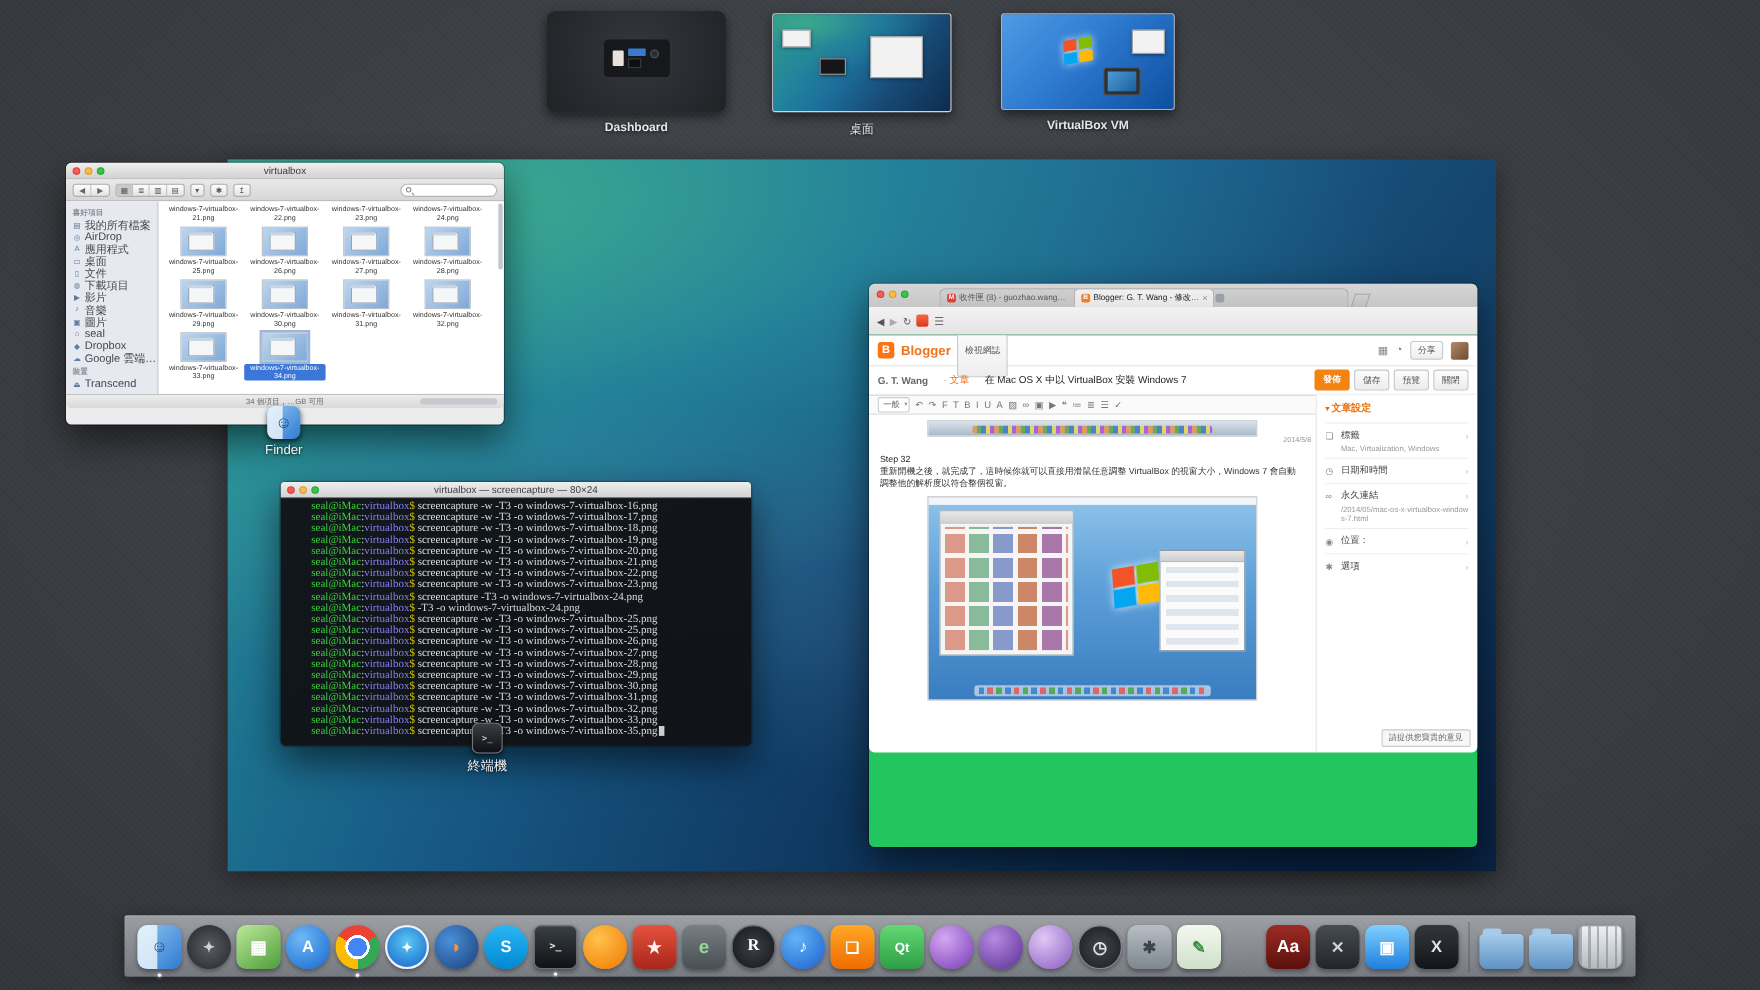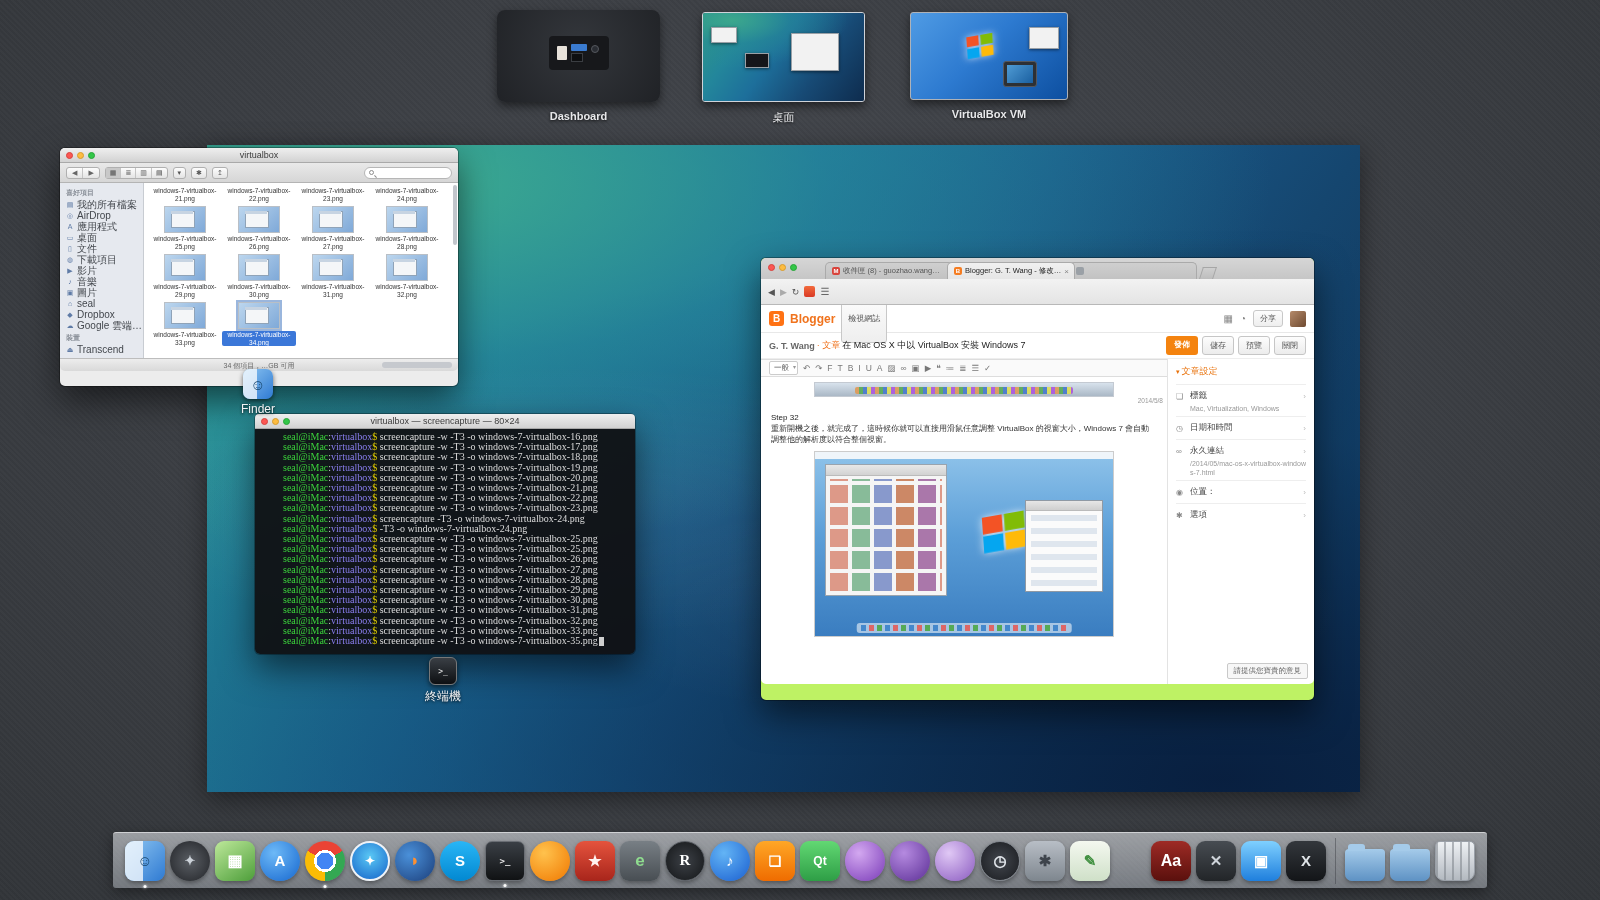--- a/index.html
+++ b/index.html
@@ -93,32 +93,32 @@
   .file-thumb::before { content:''; position:absolute; left:6px; top:4px; width:22px; height:15px; background:#f4f6f8; border:1px solid #8fa3b8; }
   .file-thumb::after { content:''; position:absolute; left:6px; top:4px; width:22px; height:3px; background:#c7d4e2; }
   .file-label { font-size:6.5px; line-height:7.5px; color:#333; word-break:break-all; padding:0 5px; }
   .file-item.sel .file-thumb { outline:2px solid #9ab6dd; }
   .file-item.sel .file-label { background:#3b77d8; color:#fff; border-radius:2px; }
   .f-vscroll { position:absolute; right:1px; top:2px; width:4px; height:60px; background:#c2c6cc; border-radius:2px; }
   .f-status { height:13px; background:linear-gradient(#ededed,#d9d9d9); border-top:1px solid #bdbdbd; border-radius:0 0 5px 5px; font-size:7px; color:#666; text-align:center; line-height:13px; position:relative; }
   .f-hscroll { position:absolute; right:6px; top:3px; width:70px; height:6px; background:#c6c9ce; border-radius:3px; }
 
   
-  .term-win { left:255px; top:414px; width:380px; height:240px; background:rgba(16,16,18,0.94); }
+  .term-win { left:255px; top:438px; width:428px; height:240px; background:rgba(16,16,18,0.94); }
   .term-win .titlebar { border-radius:4px 4px 0 0; }
   .term-body { padding:3px 4px; font-family:Liberation Serif, serif; font-size:10px; line-height:10.2px; white-space:nowrap; overflow:hidden;margin-left:24px; }
   .t-user { color:#3bd23b; }
   .t-colon { color:#cfcfcf; }
   .t-path { color:#8b7ff0; }
   .t-dollar { color:#d7c400; }
   .t-cmd { color:#dcdcdc; }
   .t-cursor { display:inline-block; width:5px; height:9px; background:#cfcfcf; vertical-align:middle; margin-left:1px; }
 
   
-  .chrome-win { left:761px; top:258px; width:553px; height:442px; background:#bef264; }
+  .chrome-win { left:790px; top:258px; width:553px; height:512px; background:#22c55e; }
   .c-tabstrip { height:21px; background:linear-gradient(#d6d6d6,#c6c6c6); border-radius:5px 5px 0 0; display:flex; align-items:flex-end; padding-left:6px; position:relative; }
   .c-traffic { position:absolute; left:7px; top:6px; display:flex; gap:4px; }
   .c-tabs { display:flex; margin-left:58px; height:17px; }
   .c-tab { display:flex; align-items:center; gap:3px; width:128px; padding:0 6px; font-size:7.5px; color:#555;
     background:linear-gradient(#cfcfcf,#c2c2c2); border-radius:5px 5px 0 0; border:1px solid #aaa; border-bottom:none; margin-right:-6px;
     white-space:nowrap; overflow:hidden; }
   .c-tab.active { background:linear-gradient(#f0f0f0,#e6e6e6); color:#222; z-index:2; }
   .c-fav { width:8px; height:8px; border-radius:2px; color:#fff; font-size:6px; font-weight:bold; text-align:center; line-height:8px; flex:none; }
   .c-tab .x { margin-left:auto; color:#888; font-size:8px; }
   .c-newtab { width:14px; height:12px; background:linear-gradient(#cfcfcf,#bdbdbd); border:1px solid #a6a6a6; border-bottom:none; transform:skewX(-18deg); margin-left:10px; }
@@ -136,21 +136,21 @@
 
   .blogger { background:#fff; height:379px; border-radius:0 0 5px 5px; position:relative; overflow:hidden; font-size:8px; color:#333; }
   .bg-header { height:28px; display:flex; align-items:center; gap:6px; padding:0 8px; border-bottom:1px solid #e8e8e8; }
   .b-logo { width:15px; height:15px; background:#ff7214; border-radius:3px; color:#fff; font-weight:bold; font-size:10px; text-align:center; line-height:15px; }
   .b-word { color:#f0731d; font-size:12px; font-weight:bold; }
   .b-viewblog { font-size:8px; color:#555; border:1px solid #c8c8c8; border-radius:3px; padding:18px 6px; background:linear-gradient(#fdfdfd,#eee); }
   .bg-header .right { margin-left:auto; display:flex; align-items:center; gap:7px; }
   .h-ic { font-size:10px; color:#888; }
   .b-share { font-size:8px; color:#555; border:1px solid #c8c8c8; border-radius:3px; padding:2px 6px; background:linear-gradient(#fdfdfd,#eee); }
   .avatar { width:16px; height:16px; border-radius:2px; background:linear-gradient(135deg,#b58a6a,#6e4a30); }
-  .bg-titlerow { height:26px; display:flex; align-items:center; gap:2px; padding:0 8px; border-bottom:1px solid #eee; }
+  .bg-titlerow { height:26px; display:flex; align-items:center; gap:14px; padding:0 8px; border-bottom:1px solid #eee; }
   .b-author { font-size:9px; color:#666; font-weight:bold; }
   .b-posttype { font-size:9px; color:#f0731d; }
   .b-ptitle { font-size:9px; color:#222; white-space:nowrap; overflow:hidden; flex:1; }
   .b-actions { display:flex; gap:4px; }
   .b-pub { background:#f4830f; color:#fff; font-weight:bold; font-size:8px; border-radius:3px; padding:3px 8px; }
   .b-gbtn { background:linear-gradient(#fdfdfd,#ececec); border:1px solid #c6c6c6; color:#555; font-size:8px; border-radius:3px; padding:3px 7px; }
   .bg-body { display:flex; height:325px; }
   .editor-col { flex:1; display:flex; flex-direction:column; border-right:1px solid #e3e3e3; }
   .ed-tabs { height:20px; display:flex; align-items:center; gap:0; padding:3px 8px 0; }
   .ed-tab { font-size:8px; padding:3px 9px; border:1px solid #c9c9c9; background:#f5f5f5; color:#666; }
@@ -176,21 +176,21 @@
       repeating-linear-gradient(0deg, rgba(255,255,255,0) 0 18px, #f5f5f5 18px 22px),
       repeating-linear-gradient(90deg, #d98 0 18px, #f5f5f5 18px 22px, #8b9 22px 40px, #f5f5f5 40px 44px, #89c 44px 62px, #f5f5f5 62px 66px, #c86 66px 84px, #f5f5f5 84px 88px, #a7a 88px 106px, #f5f5f5 106px 110px); }
   .shot-flag { position:absolute; left:168px; top:62px; width:42px; height:36px; }
   .shot-vbwin { position:absolute; right:10px; top:48px; width:78px; height:92px; background:#fbfbfb; border:1px solid #8f99a4; }
   .shot-vbwin::before { content:''; position:absolute; top:0; left:0; right:0; height:9px; background:linear-gradient(#e6e6e6,#cfcfcf); border-bottom:1px solid #bbb; }
   .shot-vbwin .rows { position:absolute; left:5px; right:5px; top:14px; bottom:5px;
     background:repeating-linear-gradient(0deg, #dfe6ee 0 6px, #fbfbfb 6px 13px); }
   .shot-dock { position:absolute; left:50%; transform:translateX(-50%); bottom:3px; width:72%; height:10px; background:rgba(255,255,255,0.55); border-radius:3px; overflow:hidden; }
   .shot-dock::before { content:''; position:absolute; inset:2px 4px; background:repeating-linear-gradient(90deg,#48c 0 5px, rgba(0,0,0,0) 5px 8px, #d66 8px 13px, rgba(0,0,0,0) 13px 16px, #5a5 16px 21px, rgba(0,0,0,0) 21px 24px); }
   .settings-col { width:146px; padding:6px 8px; position:relative; }
-  .set-title { color:#e8710a; font-size:9px; font-weight:normal; margin-bottom:6px; }
+  .set-title { color:#e8710a; font-size:9px; font-weight:bold; margin-bottom:6px; }
   .set-title::before { content:'▾ '; font-size:7px; }
   .set-item { display:flex; align-items:center; gap:4px; padding:5px 0; border-top:1px solid #eee; }
   .set-glyph { font-size:8px; color:#888; width:10px; }
   .set-label { font-size:8.5px; color:#444; }
   .set-chevron { margin-left:auto; color:#bbb; font-size:8px; }
   .set-value { font-size:7px; color:#999; margin:-3px 0 3px 14px; line-height:9px; word-break:break-all; }
   .feedback { position:absolute; right:6px; bottom:5px; font-size:7.5px; color:#666; background:#f7f7f7; border:1px solid #c9c9c9; padding:2px 6px; border-radius:2px; }
 
   
   .app-tag { position:absolute; text-align:center; z-index:5; }

